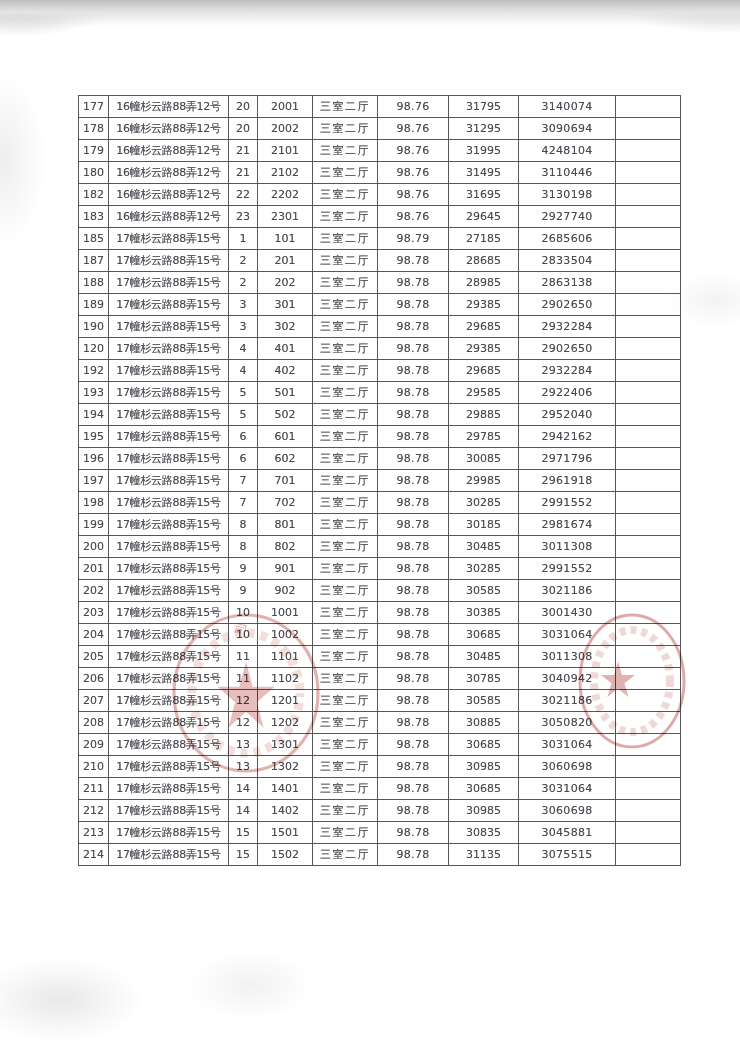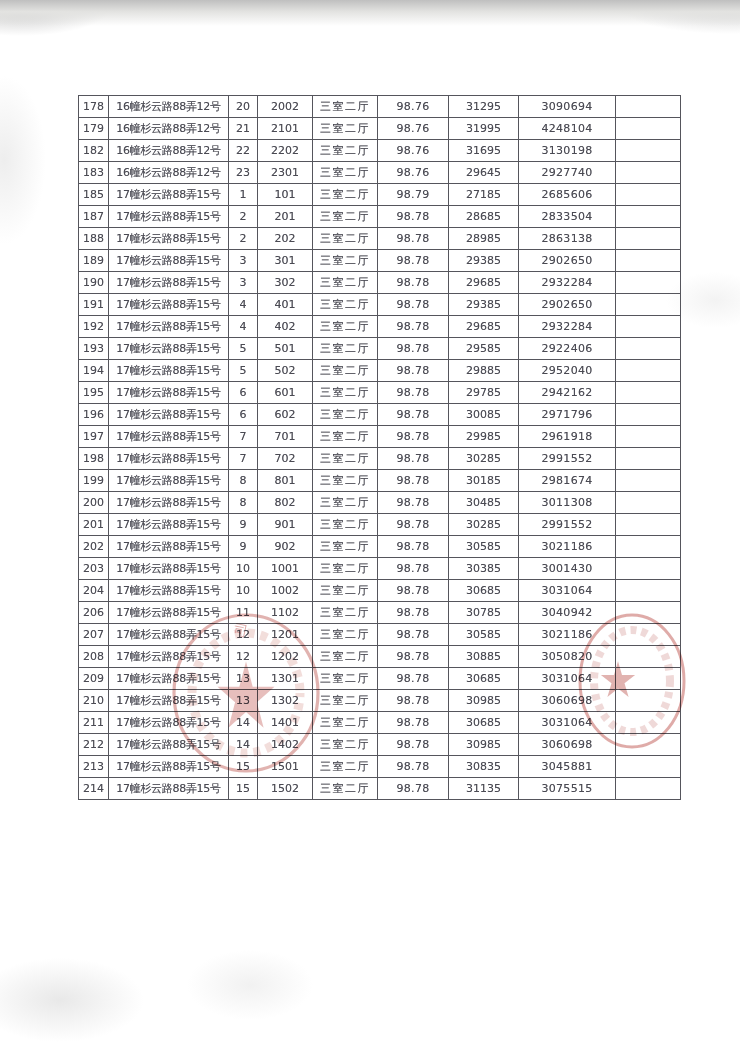--- a/index.html
+++ b/index.html
@@ -67,39 +67,61 @@
       <col style="width:29px">
     <col style="width:55px">
       <col style="width:65px">
       <col style="width:71px">
     <col style="width:70px">
       <col style="width:97px">
       <col style="width:65px">
   </colgroup>
   <tbody>
       <tr>
+        <td class="c-no">177</td>
+        <td class="c-addr">16幢杉云路88弄12号</td>
+        <td class="c-floor">20</td>
+        <td class="c-room">2001</td>
+        <td class="c-type">三室二厅</td>
+        <td class="c-area">98.76</td>
+        <td class="c-unit">31795</td>
+        <td class="c-total">3140074</td>
+        <td class="c-remark"></td>
+      </tr>
+      <tr>
         <td class="c-no">178</td>
         <td class="c-addr">16幢杉云路88弄12号</td>
         <td class="c-floor">20</td>
         <td class="c-room">2002</td>
         <td class="c-type">三室二厅</td>
         <td class="c-area">98.76</td>
         <td class="c-unit">31295</td>
         <td class="c-total">3090694</td>
         <td class="c-remark"></td>
       </tr>
       <tr>
         <td class="c-no">179</td>
         <td class="c-addr">16幢杉云路88弄12号</td>
         <td class="c-floor">21</td>
         <td class="c-room">2101</td>
         <td class="c-type">三室二厅</td>
         <td class="c-area">98.76</td>
         <td class="c-unit">31995</td>
         <td class="c-total">4248104</td>
+        <td class="c-remark"></td>
+      </tr>
+      <tr>
+        <td class="c-no">180</td>
+        <td class="c-addr">16幢杉云路88弄12号</td>
+        <td class="c-floor">21</td>
+        <td class="c-room">2102</td>
+        <td class="c-type">三室二厅</td>
+        <td class="c-area">98.76</td>
+        <td class="c-unit">31495</td>
+        <td class="c-total">3110446</td>
         <td class="c-remark"></td>
       </tr>
       <tr>
         <td class="c-no">182</td>
         <td class="c-addr">16幢杉云路88弄12号</td>
         <td class="c-floor">22</td>
         <td class="c-room">2202</td>
         <td class="c-type">三室二厅</td>
         <td class="c-area">98.76</td>
         <td class="c-unit">31695</td>
@@ -166,21 +188,21 @@
         <td class="c-addr">17幢杉云路88弄15号</td>
         <td class="c-floor">3</td>
         <td class="c-room">302</td>
         <td class="c-type">三室二厅</td>
         <td class="c-area">98.78</td>
         <td class="c-unit">29685</td>
         <td class="c-total">2932284</td>
         <td class="c-remark"></td>
       </tr>
       <tr>
-        <td class="c-no">191</td>
+        <td class="c-no">120</td>
         <td class="c-addr">17幢杉云路88弄15号</td>
         <td class="c-floor">4</td>
         <td class="c-room">401</td>
         <td class="c-type">三室二厅</td>
         <td class="c-area">98.78</td>
         <td class="c-unit">29385</td>
         <td class="c-total">2902650</td>
         <td class="c-remark"></td>
       </tr>
       <tr>
@@ -317,20 +339,31 @@
       </tr>
       <tr>
         <td class="c-no">204</td>
         <td class="c-addr">17幢杉云路88弄15号</td>
         <td class="c-floor">10</td>
         <td class="c-room">1002</td>
         <td class="c-type">三室二厅</td>
         <td class="c-area">98.78</td>
         <td class="c-unit">30685</td>
         <td class="c-total">3031064</td>
+        <td class="c-remark"></td>
+      </tr>
+      <tr>
+        <td class="c-no">205</td>
+        <td class="c-addr">17幢杉云路88弄15号</td>
+        <td class="c-floor">11</td>
+        <td class="c-room">1101</td>
+        <td class="c-type">三室二厅</td>
+        <td class="c-area">98.78</td>
+        <td class="c-unit">30485</td>
+        <td class="c-total">3011308</td>
         <td class="c-remark"></td>
       </tr>
       <tr>
         <td class="c-no">206</td>
         <td class="c-addr">17幢杉云路88弄15号</td>
         <td class="c-floor">11</td>
         <td class="c-room">1102</td>
         <td class="c-type">三室二厅</td>
         <td class="c-area">98.78</td>
         <td class="c-unit">30785</td>

